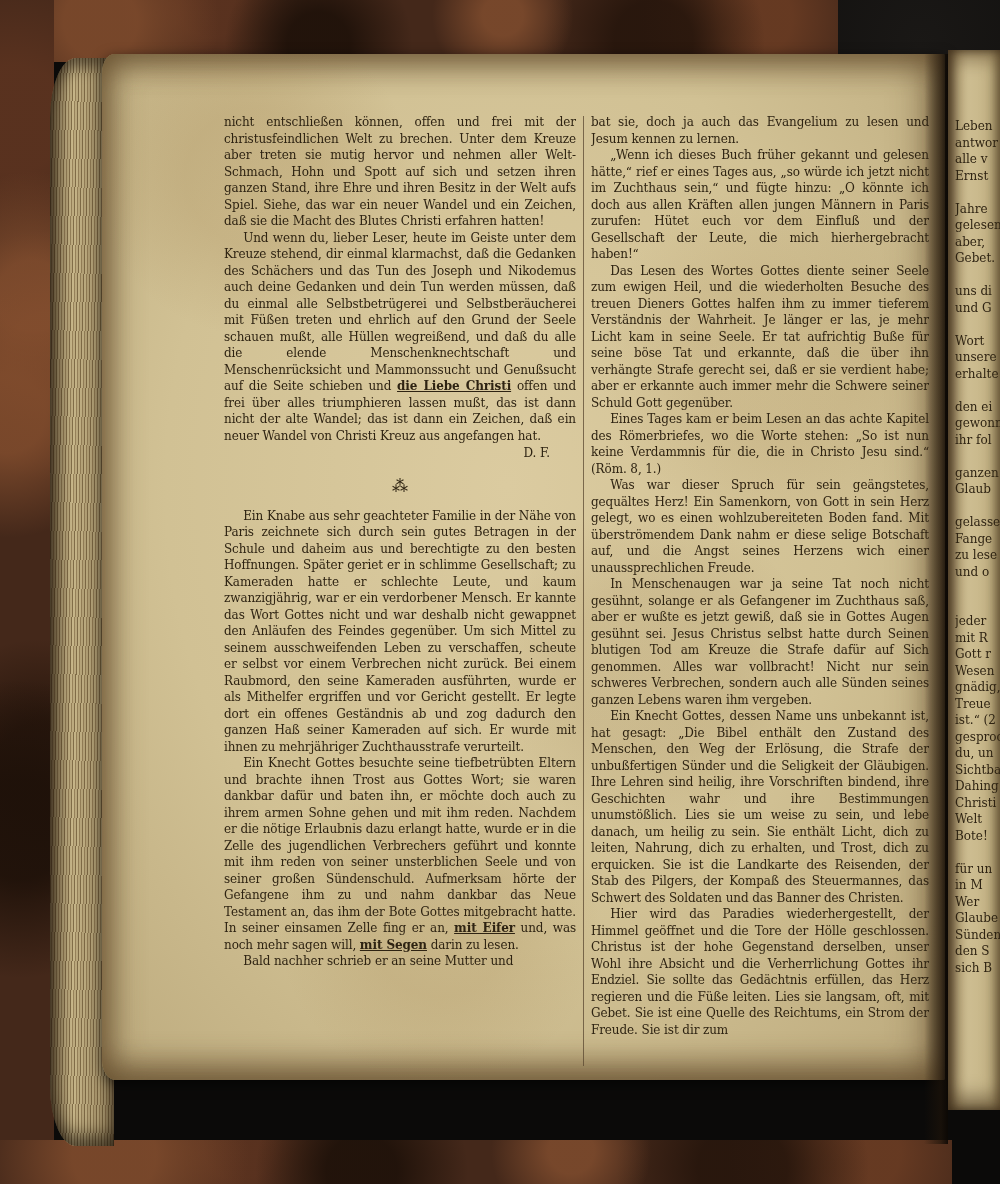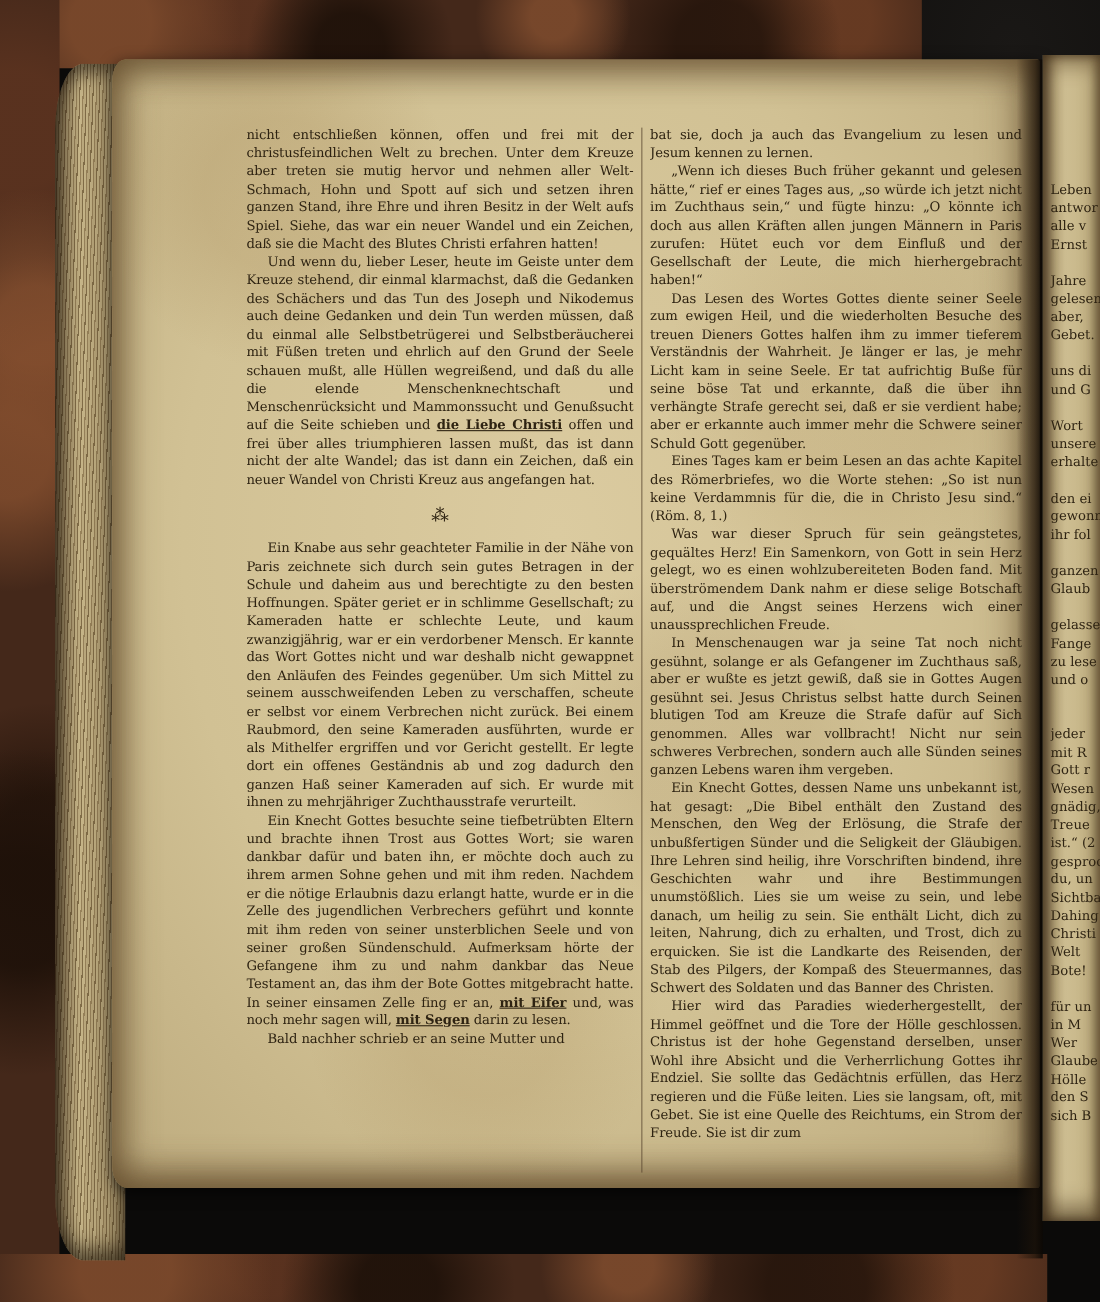--- a/index.html
+++ b/index.html
@@ -94,41 +94,42 @@
   }
   .page-sliver{
     position:absolute;left:948px;top:50px;width:52px;height:1060px;
     background:linear-gradient(to right, #b5a276, #cdbd91 40%, #c3b283);
     box-shadow:inset 6px 0 10px rgba(40,26,12,.55), inset -4px 0 8px rgba(60,42,20,.4),
       inset 0 12px 16px rgba(80,58,30,.4), inset 0 -14px 18px rgba(60,42,20,.5);
     overflow:hidden;
   }
   .edge-col{
     padding:68px 0 0 7px;
-    font-size:12px;line-height:16.5px;color:#2e2312;margin-top:46px;
+    font-size:12px;line-height:16.5px;color:#2e2312;
   }
   .edge-line{white-space:nowrap;overflow:hidden;min-height:16.5px;}
 </style>
 </head>
 <body>
 
 <div class="backdrop">
   <div class="cover cover-top"></div>
   <div class="cover cover-left"></div>
   <div class="cover cover-bottom"></div>
 
   <div class="fore-edge"></div>
 
   <div class="page-main">
     <div class="stains"></div>
     <div class="page-inner">
 
       <div class="col col-left">
         <p class="noindent"><span>nicht entschließen können, offen und frei mit der christusfeindlichen Welt zu brechen. Unter dem Kreuze aber treten sie mutig hervor und nehmen aller Welt-Schmach, Hohn und Spott auf sich und setzen ihren ganzen Stand, ihre Ehre und ihren Besitz in der Welt aufs Spiel. Siehe, das war ein neuer Wandel und ein Zeichen, daß sie die Macht des Blutes Christi erfahren hatten!</span></p>
         <p><span>Und wenn du, lieber Leser, heute im Geiste unter dem Kreuze stehend, dir einmal klarmachst, daß die Gedanken des Schächers und das Tun des Joseph und Nikodemus auch deine Gedanken und dein Tun werden müssen, daß du einmal alle Selbstbetrügerei und Selbstberäucherei mit Füßen treten und ehrlich auf den Grund der Seele schauen mußt, alle Hüllen wegreißend, und daß du alle die elende Menschenknechtschaft und Menschenrücksicht und Mammonssucht und Genußsucht auf die Seite schieben und </span><span class="bold">die Liebe Christi</span><span> offen und frei über alles triumphieren lassen mußt, das ist dann nicht der alte Wandel; das ist dann ein Zeichen, daß ein neuer Wandel von Christi Kreuz aus angefangen hat.</span></p>
+        <p class="signature">D. F.</p>
         <div class="ornament">⁂</div>
         <p><span>Ein Knabe aus sehr geachteter Familie in der Nähe von Paris zeichnete sich durch sein gutes Betragen in der Schule und daheim aus und berechtigte zu den besten Hoffnungen. Später geriet er in schlimme Gesellschaft; zu Kameraden hatte er schlechte Leute, und kaum zwanzigjährig, war er ein verdorbener Mensch. Er kannte das Wort Gottes nicht und war deshalb nicht gewappnet den Anläufen des Feindes gegenüber. Um sich Mittel zu seinem ausschweifenden Leben zu verschaffen, scheute er selbst vor einem Verbrechen nicht zurück. Bei einem Raubmord, den seine Kameraden ausführten, wurde er als Mithelfer ergriffen und vor Gericht gestellt. Er legte dort ein offenes Geständnis ab und zog dadurch den ganzen Haß seiner Kameraden auf sich. Er wurde mit ihnen zu mehrjähriger Zuchthausstrafe verurteilt.</span></p>
         <p><span>Ein Knecht Gottes besuchte seine tiefbetrübten Eltern und brachte ihnen Trost aus Gottes Wort; sie waren dankbar dafür und baten ihn, er möchte doch auch zu ihrem armen Sohne gehen und mit ihm reden. Nachdem er die nötige Erlaubnis dazu erlangt hatte, wurde er in die Zelle des jugendlichen Verbrechers geführt und konnte mit ihm reden von seiner unsterblichen Seele und von seiner großen Sündenschuld. Aufmerksam hörte der Gefangene ihm zu und nahm dankbar das Neue Testament an, das ihm der Bote Gottes mitgebracht hatte. In seiner einsamen Zelle fing er an, </span><span class="bold">mit Eifer</span><span> und, was noch mehr sagen will, </span><span class="bold">mit Segen</span><span> darin zu lesen.</span></p>
         <p><span>Bald nachher schrieb er an seine Mutter und</span></p>
       </div>
 
       <div class="divider"></div>
 
       <div class="col col-right">
         <p class="noindent">bat sie, doch ja auch das Evangelium zu lesen und Jesum kennen zu lernen.</p>
@@ -190,18 +191,18 @@
         <div class="edge-line">Sichtba</div>
         <div class="edge-line">Dahing</div>
         <div class="edge-line">Christi</div>
         <div class="edge-line">Welt</div>
         <div class="edge-line">Bote!</div>
         <div class="edge-line"></div>
         <div class="edge-line">für un</div>
         <div class="edge-line">in M</div>
         <div class="edge-line">Wer</div>
         <div class="edge-line">Glaube</div>
-        <div class="edge-line">Hölle</div>
+        <div class="edge-line">Sünden</div>
         <div class="edge-line">den S</div>
         <div class="edge-line">sich B</div>
       </div>
   </div>
 </div>
 
 </body></html>

